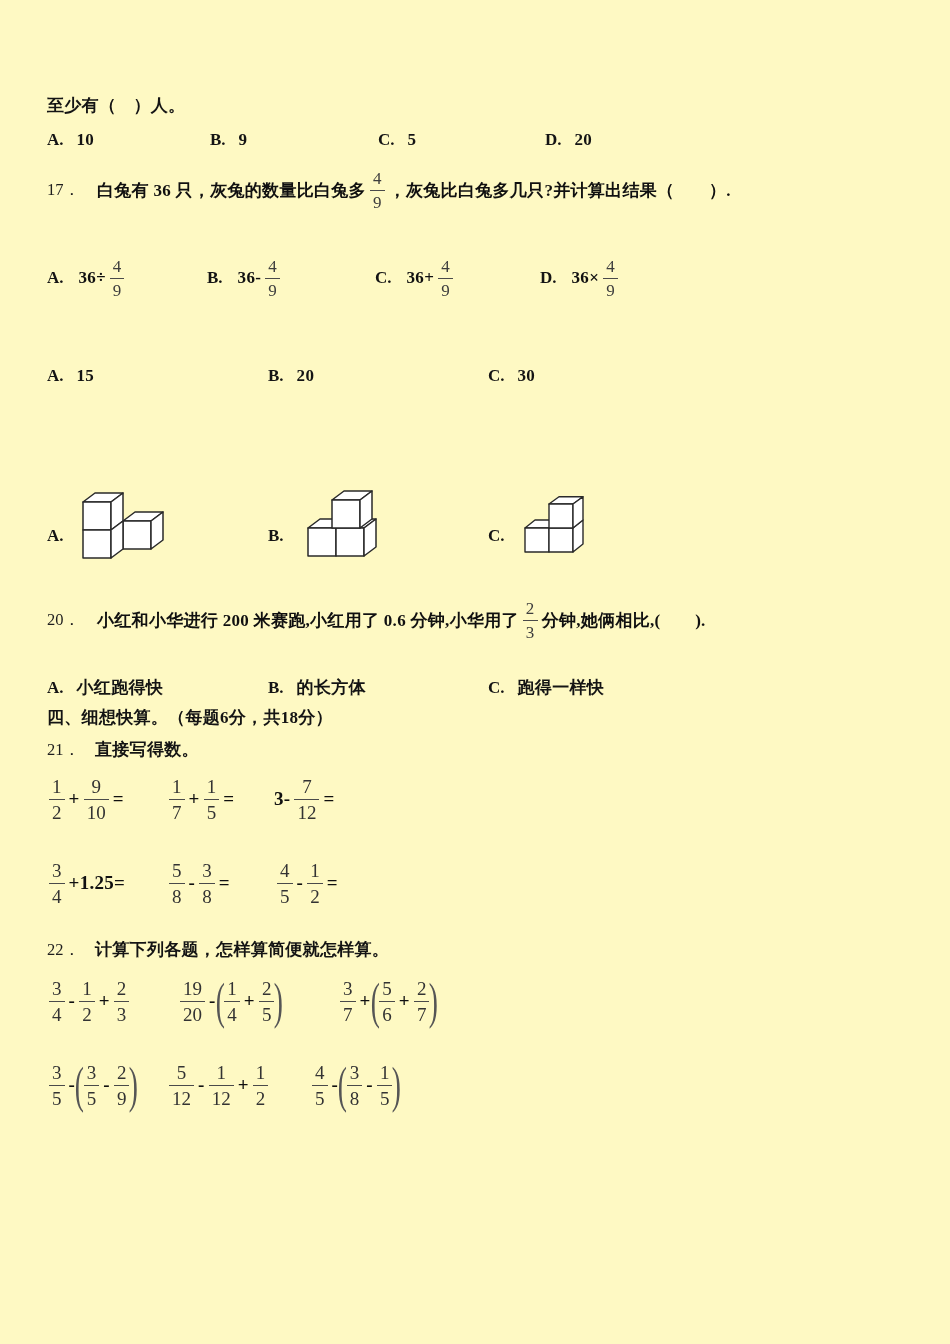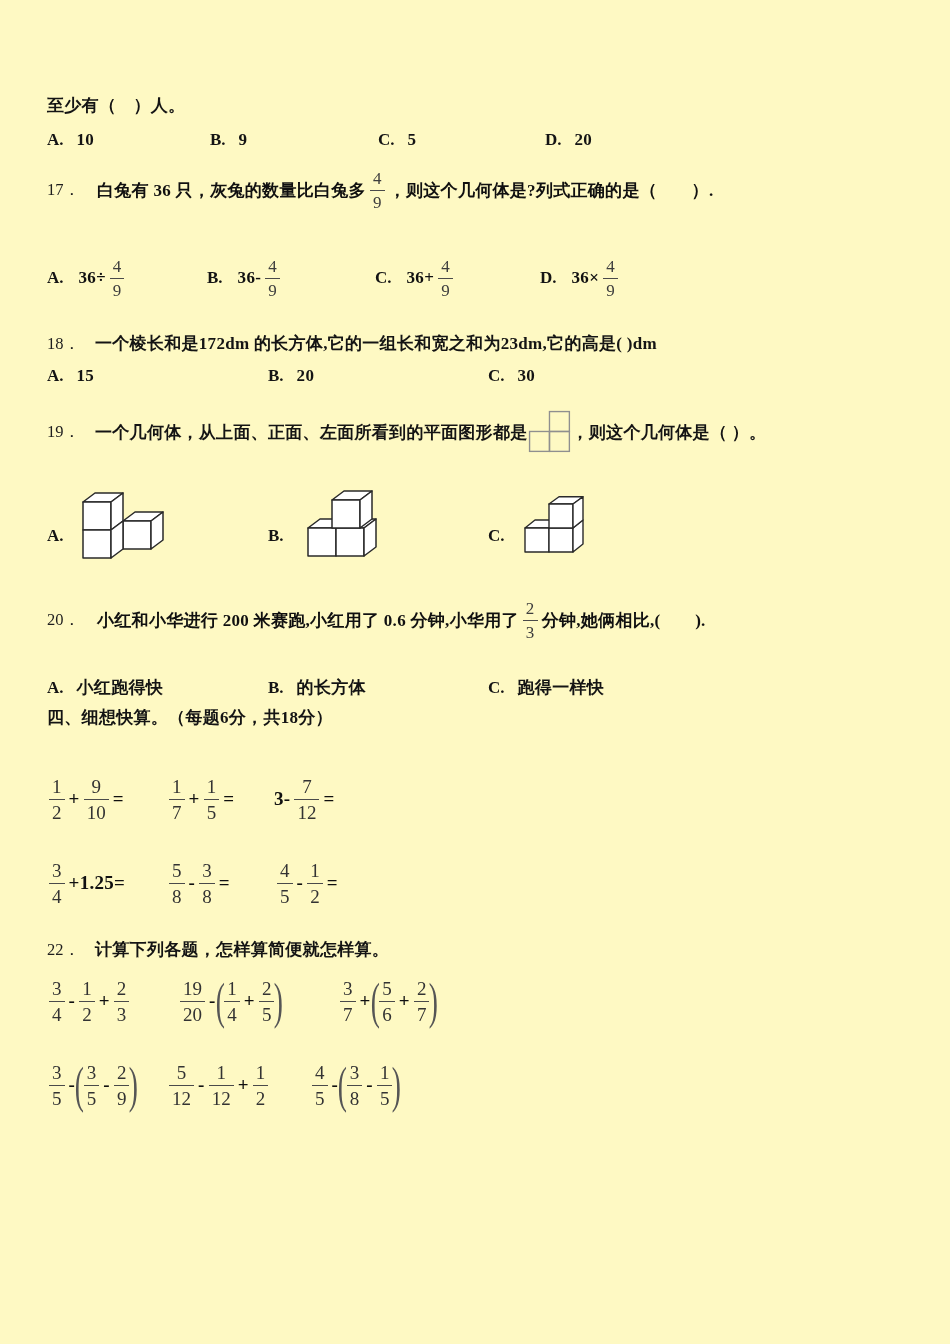--- a/index.html
+++ b/index.html
@@ -45,21 +45,21 @@
   </div>
 
   <div class="row flexrow" style="top:163px;height:54px">
     <span class="qnum">17．</span>
     <span class="expr stem">
         <span class="optext">白兔有 36 只，灰兔的数量比白兔多</span>
         <span class="frac">
           <span class="fn">4</span>
           <span class="fd">9</span>
         </span>
-        <span class="optext">，则这个几何体是?列式正确的是（　　）.</span>
+        <span class="optext">，灰兔比白兔多几只?并计算出结果（　　）.</span>
       </span>
   </div>
 
   <div class="row" style="top:250px;height:56px">
     <span class="opt flexrow" style="left:0px;height:56px">
         <span class="olabel">A.</span>
         <span class="expr">
           <span class="optext">36÷</span>
           <span class="frac">
             <span class="fn">4</span>
@@ -92,43 +92,27 @@
         <span class="expr">
           <span class="optext">36×</span>
           <span class="frac">
             <span class="fn">4</span>
             <span class="fd">9</span>
           </span>
         </span>
       </span>
   </div>
 
-  <div class="row flexrow" style="top:332px">
-    <span class="qnum">18．</span>
-    <span class="stem">一个棱长和是172dm 的长方体,它的一组长和宽之和为23dm,它的高是(  )dm</span>
-  </div>
 
   <div class="row" style="top:366px;height:24px">
     <span class="opt" style="left:0px"><span class="olabel">A.</span><span class="oval">15</span></span>
     <span class="opt" style="left:221px"><span class="olabel">B.</span><span class="oval">20</span></span>
     <span class="opt" style="left:441px"><span class="olabel">C.</span><span class="oval">30</span></span>
   </div>
 
-  <div class="row flexrow" style="top:402px;height:60px">
-    <span class="qnum">19．</span>
-    <span class="stem">一个几何体，从上面、正面、左面所看到的平面图形都是</span>
-    <svg class="inline-svg" width="44" height="44" viewBox="0 0 42 42">
-      <g fill="none" stroke="#8f8f8f" stroke-width="1.3">
-        <rect x="20.5" y="1.5" width="19" height="19"></rect>
-        <rect x="1.5" y="20.5" width="19" height="19"></rect>
-        <rect x="20.5" y="20.5" width="19" height="19"></rect>
-      </g>
-    </svg>
-    <span class="stem">，则这个几何体是（  ）。</span>
-  </div>
 
   <div class="row" style="top:488px;height:90px">
     <span class="opt" style="left:0px;top:38px"><span class="figlabel">A.</span></span>
     <svg class="opt" style="left:28px;top:2px" width="96" height="78" viewBox="0 0 96 78">
       <g fill="#fff" stroke="#2a2a2a" stroke-width="1.5" stroke-linejoin="round">
         <path d="M48,31 L60,22 L88,22 L76,31 Z"></path>
           <rect x="48" y="31" width="28" height="28"></rect>
           <path d="M76,31 L88,22 L88,50 L76,59 Z"></path>
         <path d="M8,12 L20,3 L48,3 L36,12 Z"></path>
           <rect x="8" y="12" width="28" height="28"></rect>
@@ -181,20 +165,24 @@
   <div class="row" style="top:676px;height:24px">
     <span class="opt" style="left:0px"><span class="olabel">A.</span><span class="oval">小红跑得快</span></span>
     <span class="opt" style="left:221px"><span class="olabel">B.</span><span class="oval">的长方体</span></span>
     <span class="opt" style="left:441px"><span class="olabel">C.</span><span class="oval">跑得一样快</span></span>
   </div>
 
   <div class="row" style="top:706px">
     <span class="sec">四、细想快算。（每题6分，共18分）</span>
   </div>
 
+  <div class="row flexrow" style="top:738px">
+    <span class="qnum">21．</span>
+    <span class="stem">直接写得数。</span>
+  </div>
 
   <div class="row" style="top:770px;height:58px">
     <span class="opt flexrow" style="left:0px;height:58px">
         <span class="expr expr-lg">
           <span class="frac">
             <span class="fn">1</span>
             <span class="fd">2</span>
           </span>
           <span class="optext">+</span>
           <span class="frac">

